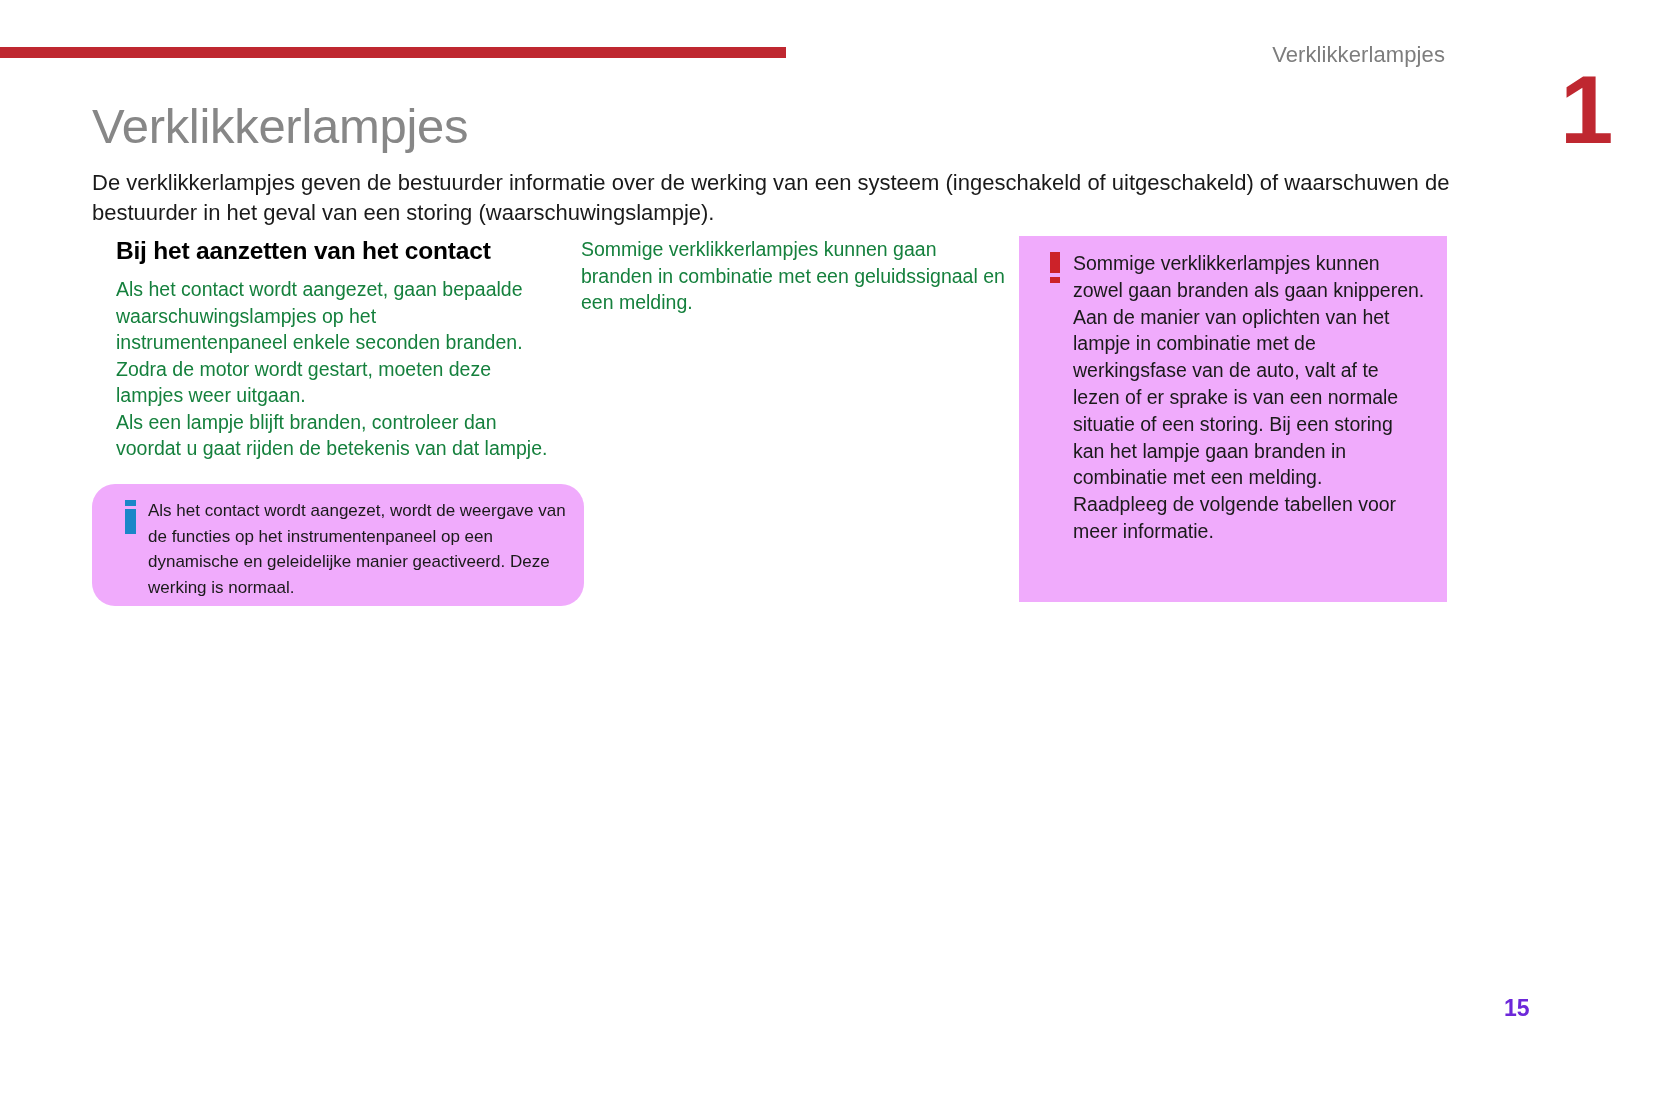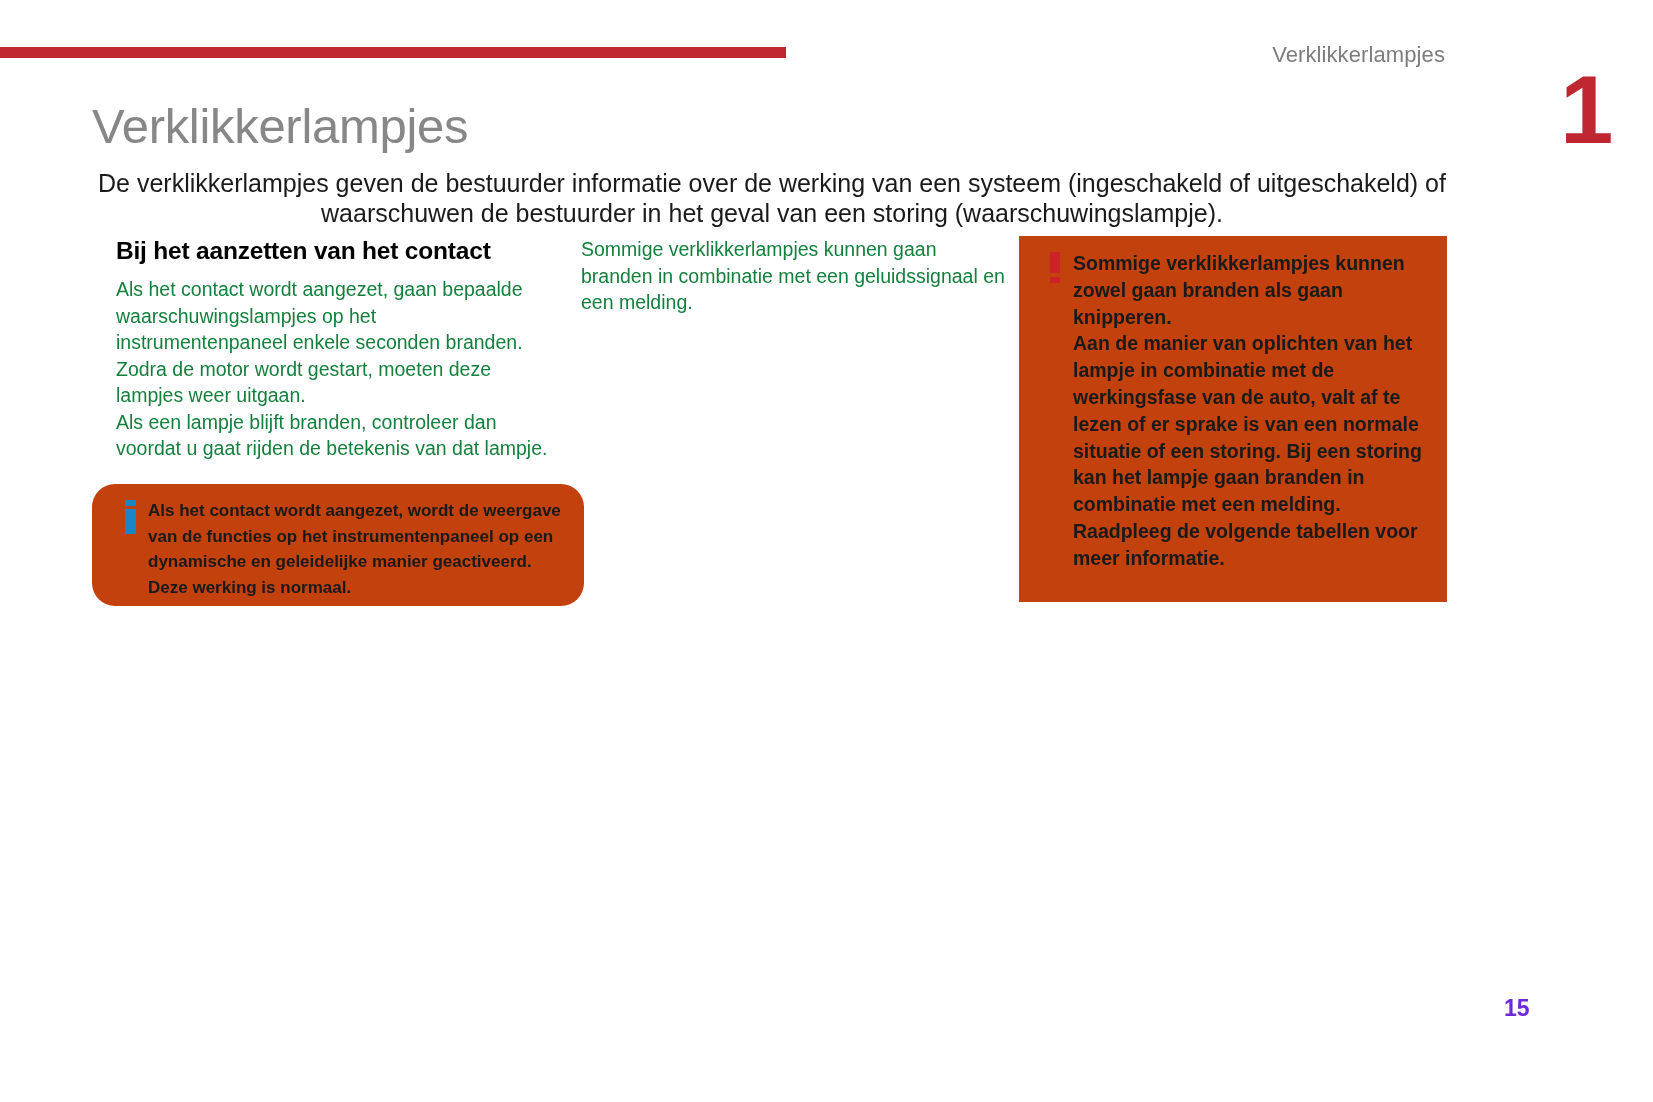--- a/index.html
+++ b/index.html
@@ -63,25 +63,24 @@
     font-weight: normal;
     letter-spacing: -0.3px;
     margin: 0;
     white-space: nowrap;
   }
   .intro-paragraph {
     position: absolute;
     left: 92px;
     top: 168px;
     width: 1360px;
-    font-size: 25px;
+    font-size: 22px;
     line-height: 30px;
     color: #1a1a1a;
     margin: 0;
-    text-align: center;
   }
 
   
   .col {
     position: absolute;
     top: 236px;
     margin-left: 24px;
   }
   .col-1 { left: 92px;   width: 432px; }
   .col-2 { left: 557px;  width: 432px; }
@@ -98,25 +97,24 @@
   .col-body p {
     font-size: 19.5px;
     line-height: 26.5px;
     margin: 0;
     color: #15803d;
   }
 
   
   .callout {
     position: absolute;
-    background: #c2410c;
+    background: #f0abfc;
     box-sizing: border-box;
     display: flex;
     align-items: flex-start;
-    font-weight: bold;
   }
   .callout-info {
     left: 92px;
     top: 484px;
     width: 492px;
     height: 122px;
     padding: 14px 18px 14px 20px;
     border-radius: 23px;
   }
   .callout-warning {

